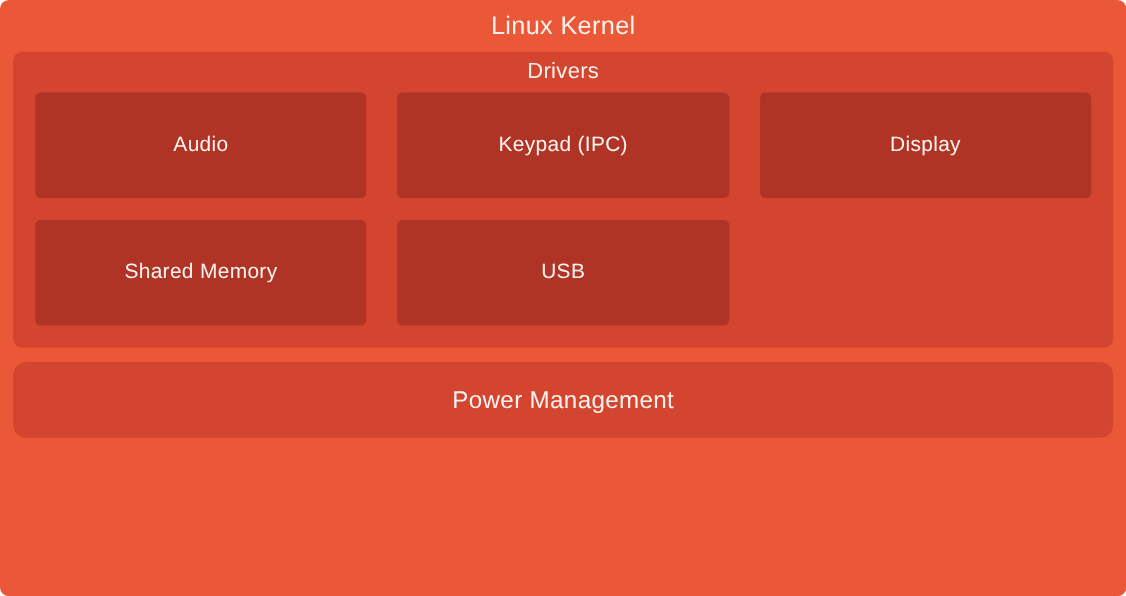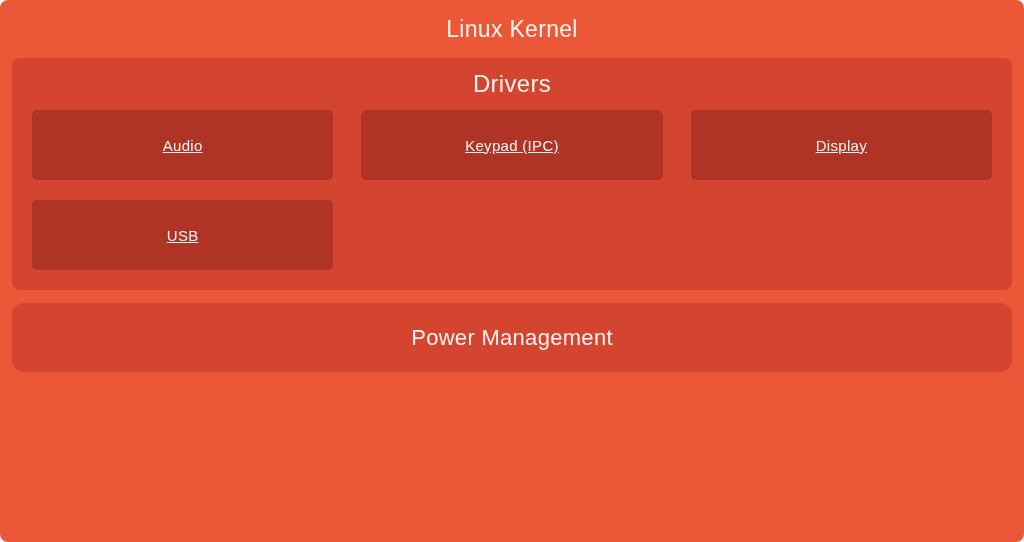--- a/index.html
+++ b/index.html
@@ -14,61 +14,60 @@
     height: 542px;
     background: #EB5838;
     border-radius: 8px;
     box-sizing: border-box;
     display: flex;
     flex-direction: column;
     overflow: hidden;
     color: #FCF3EF;
   }
   .kernel-title {
-    height: 58px;
+    height: 47px;
     flex: none;
     display: flex;
     align-items: center;
     justify-content: center;
     font-size: 23px;
     letter-spacing: 0.3px;
   }
   .drivers {
     flex: none;
     margin: 0 12px;
     background: #D3452E;
     border-radius: 8px;
     padding: 0 20px 20px 20px;
     box-sizing: border-box;
   }
   .drivers-title {
-    height: 52px;
+    height: 37px;
     display: flex;
     align-items: center;
     justify-content: center;
-    font-size: 24px;
+    font-size: 20px;
     letter-spacing: 0.3px;
     text-align: center;
   }
   .drivers-grid {
     display: grid;
     grid-template-columns: repeat(3, 1fr);
     column-gap: 28px;
     row-gap: 20px;
   }
   .driver-box {
-    height: 70px;
+    height: 96px;
     background: #AF3425;
     border-radius: 5px;
     display: flex;
     align-items: center;
     justify-content: center;
-    font-size: 15px;
+    font-size: 19px;
     letter-spacing: 0.3px;
-    text-decoration: underline;
   }
   .power-bar {
     flex: none;
     margin: 13px 12px 12px 12px;
     height: 69px;
     background: #D3452E;
     border-radius: 12px;
     display: flex;
     align-items: center;
     justify-content: center;
@@ -83,19 +82,20 @@
 
   <div class="kernel-title">Linux Kernel</div>
 
   <div class="drivers">
     <div class="drivers-title">Drivers</div>
 
     <div class="drivers-grid">
       <div class="driver-box">Audio</div>
       <div class="driver-box">Keypad (IPC)</div>
       <div class="driver-box">Display</div>
+      <div class="driver-box">Shared Memory</div>
       <div class="driver-box">USB</div>
     </div>
   </div>
 
   <div class="power-bar">Power Management</div>
 
 </div>
 
 </body></html>

